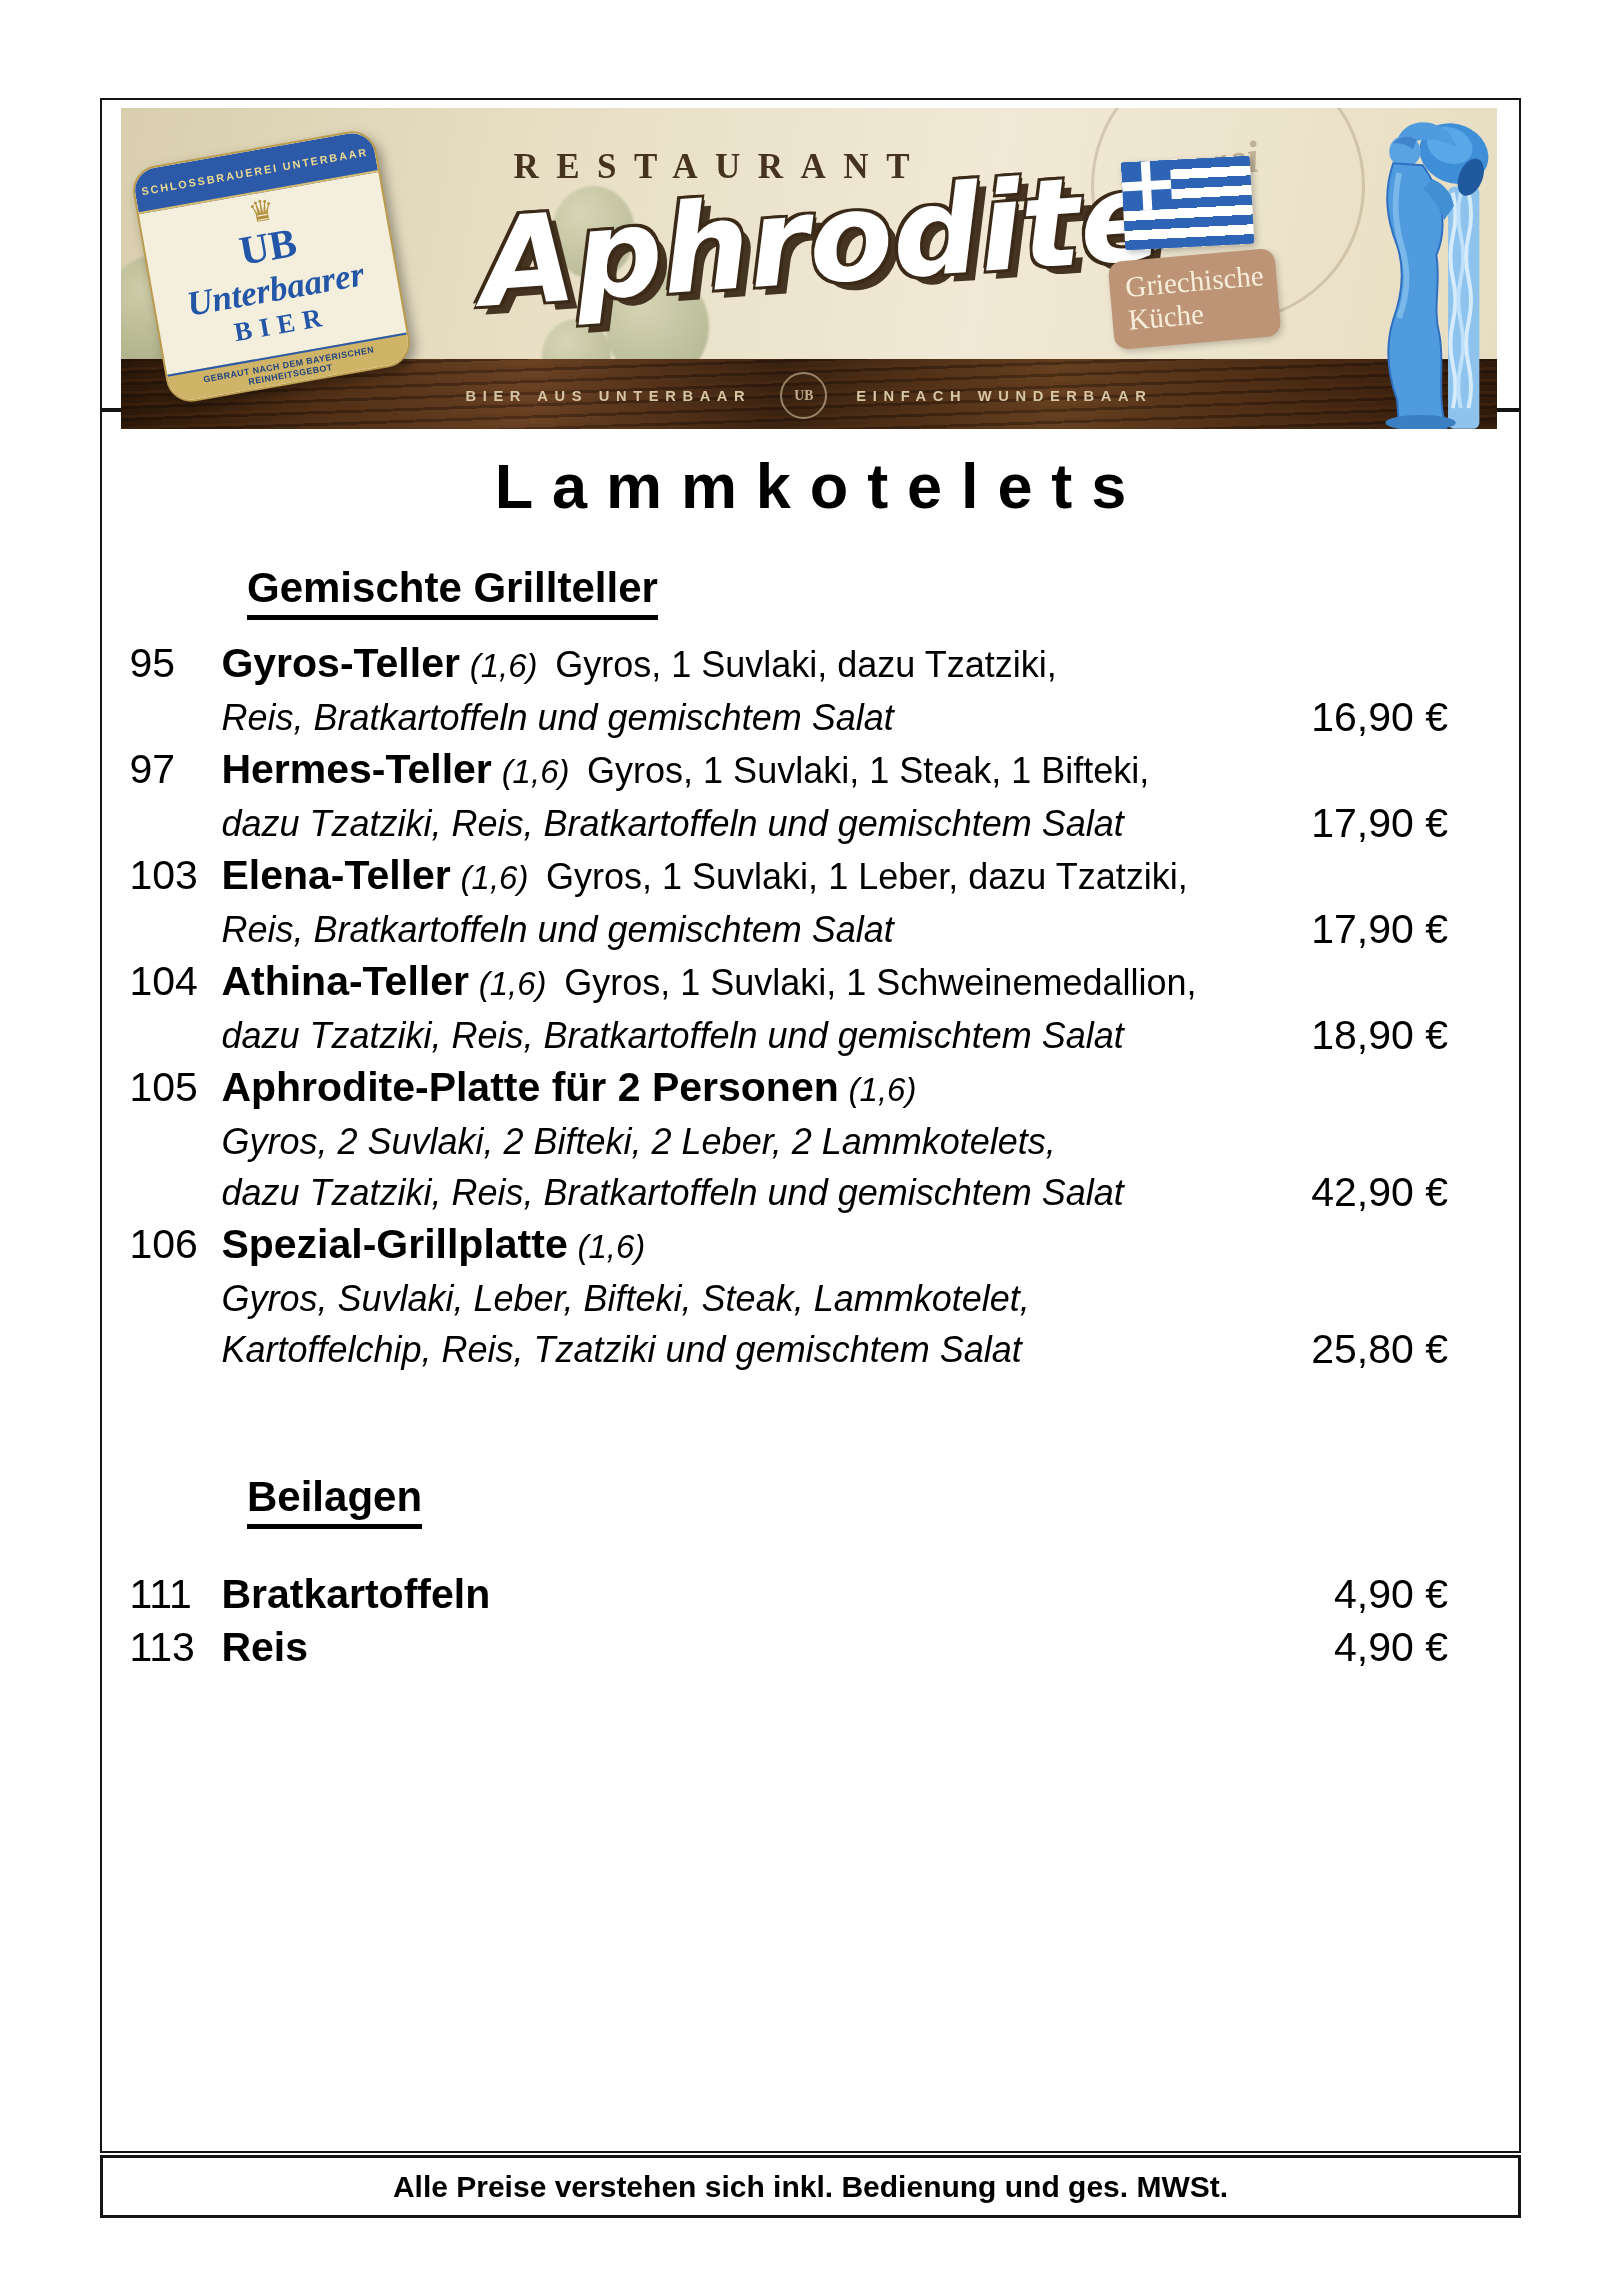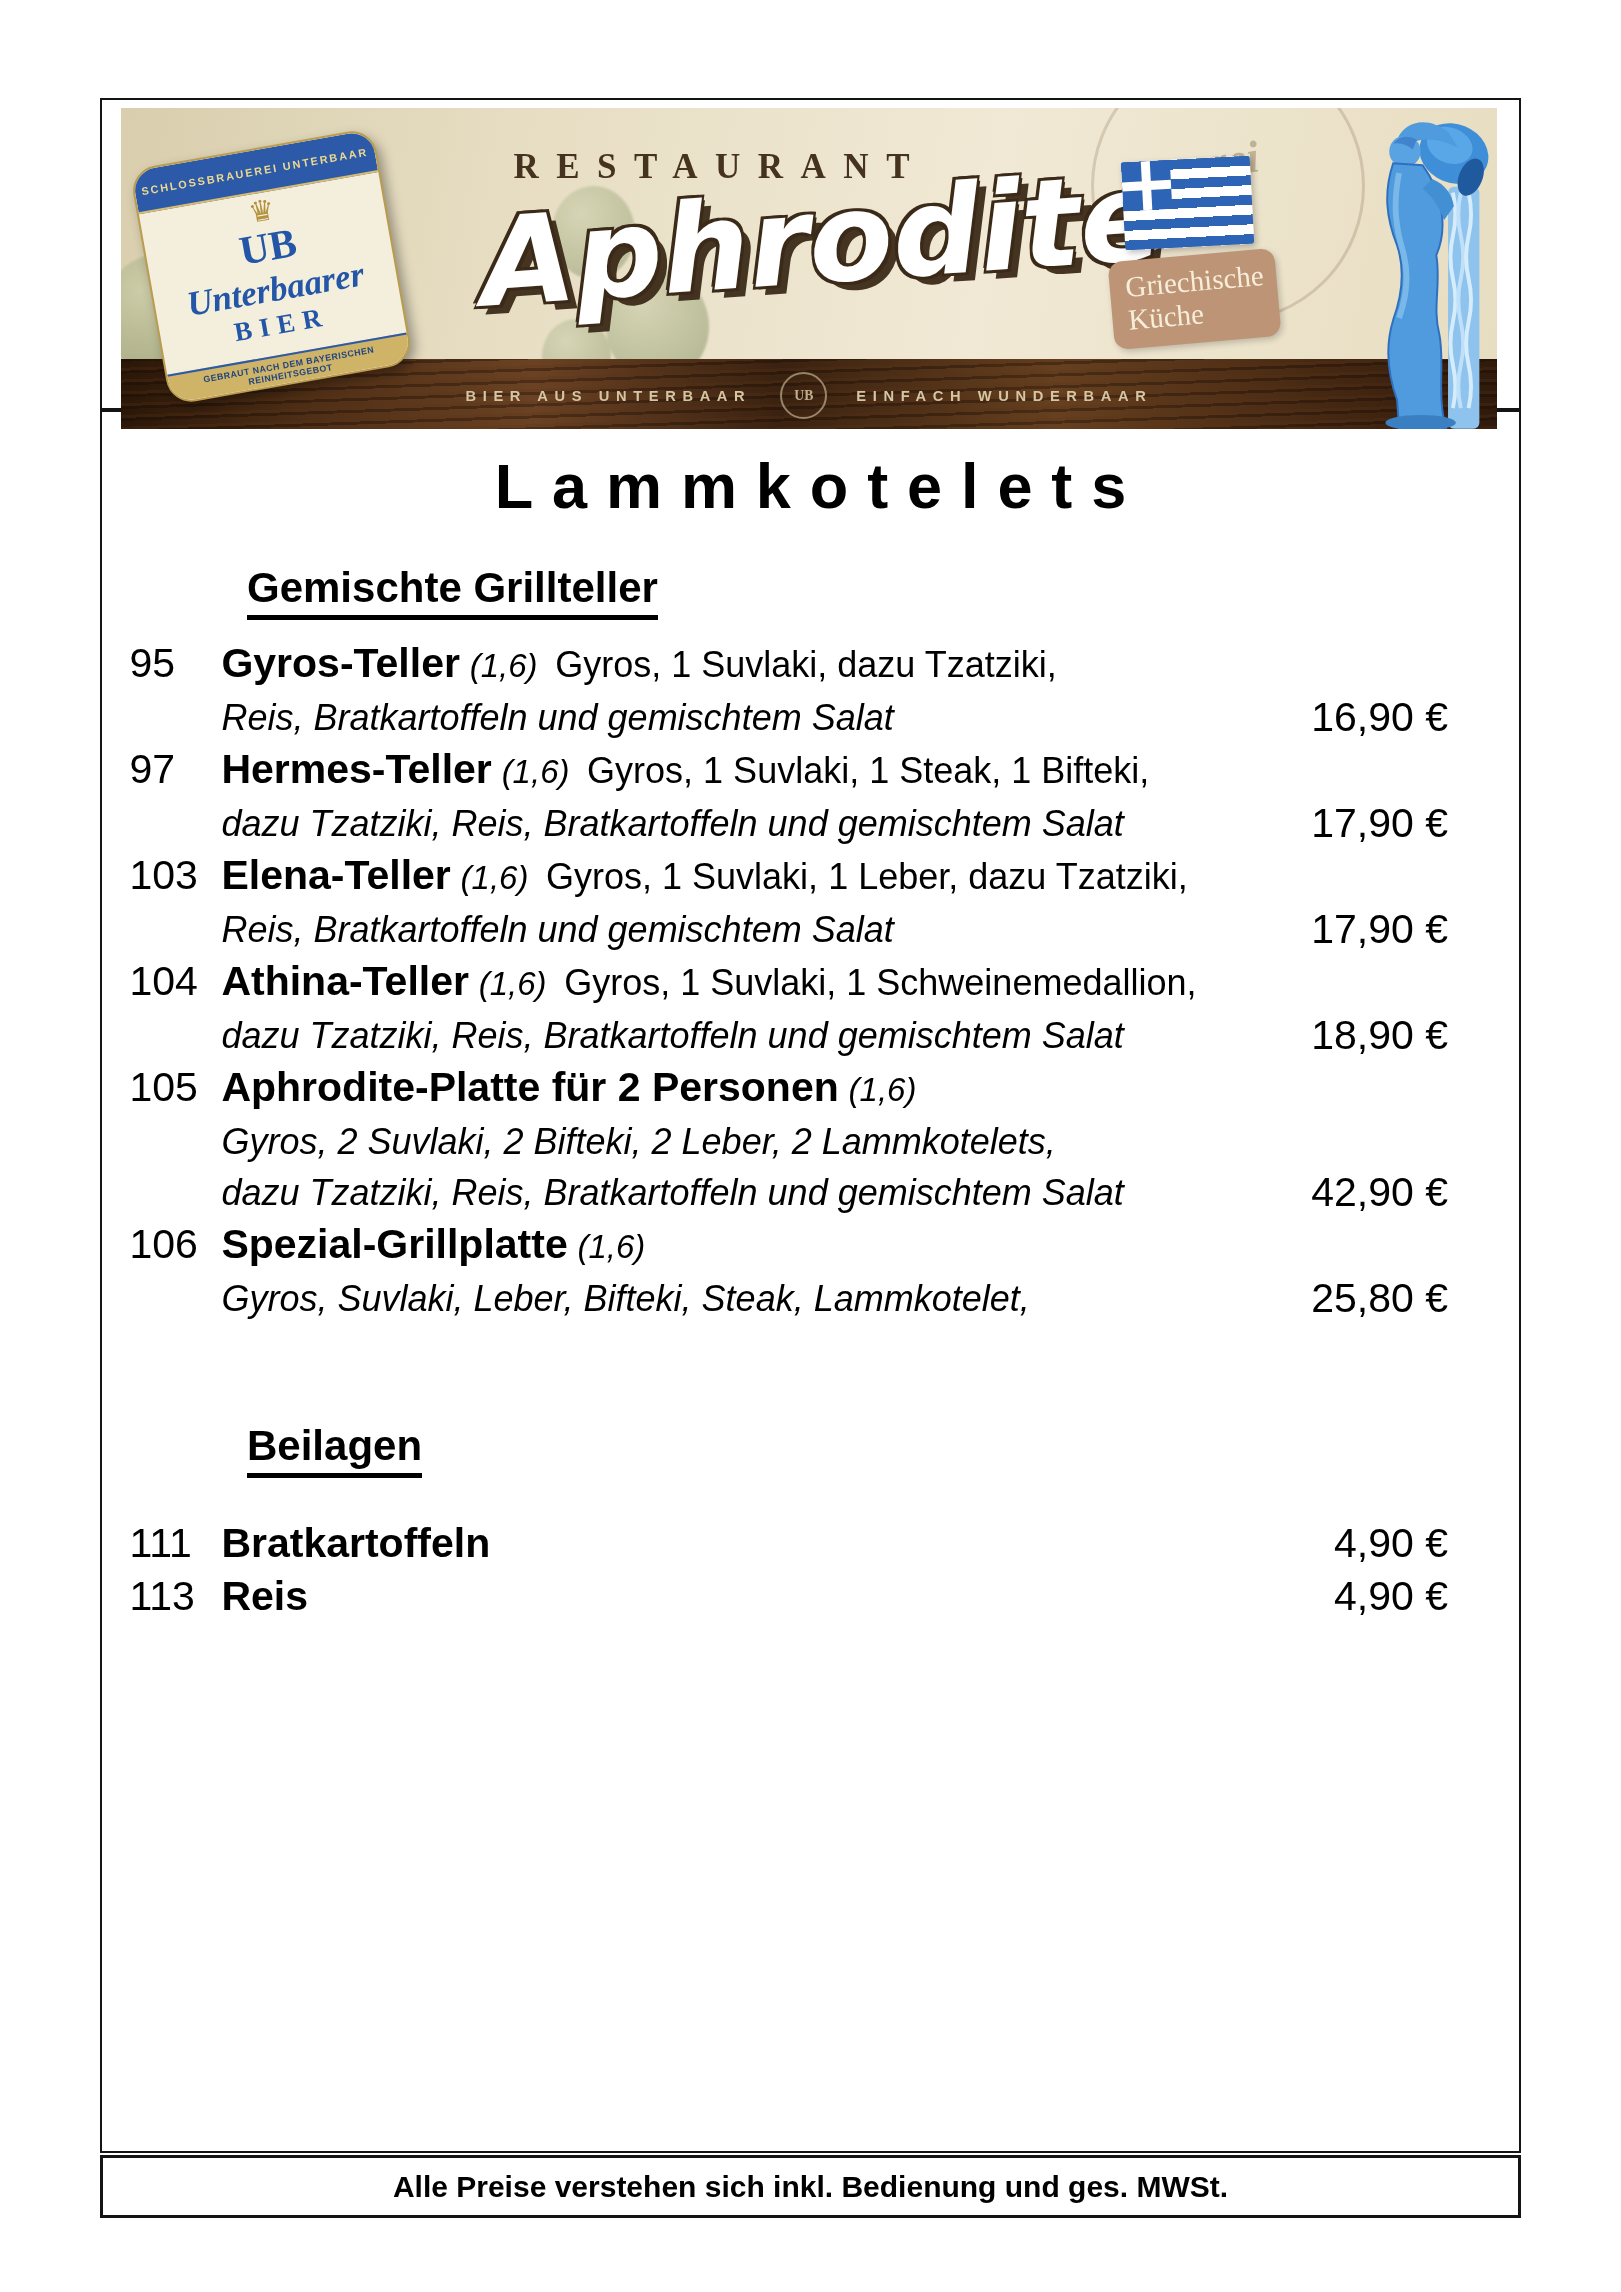--- a/index.html
+++ b/index.html
@@ -172,20 +172,21 @@
         </div>
 
         <div>
           <div class="iline">
             <span class="num">106</span><span class="iname">Spezial-Grillplatte</span><span class="allerg">(1,6)</span>
           </div>
           <div class="dline">
             <span>Gyros, Suvlaki, Leber, Bifteki, Steak, Lammkotelet,</span>
           </div>
           <div class="dline">
+            <span>Kartoffelchip, Reis, Tzatziki und gemischtem Salat</span>
             <span class="iprice">25,80 €</span>
           </div>
         </div>
       </div>
     </div>
 
     <div class="gap-before-beilagen"></div>
 
     <div>
       <div class="section-heading">Beilagen</div>

